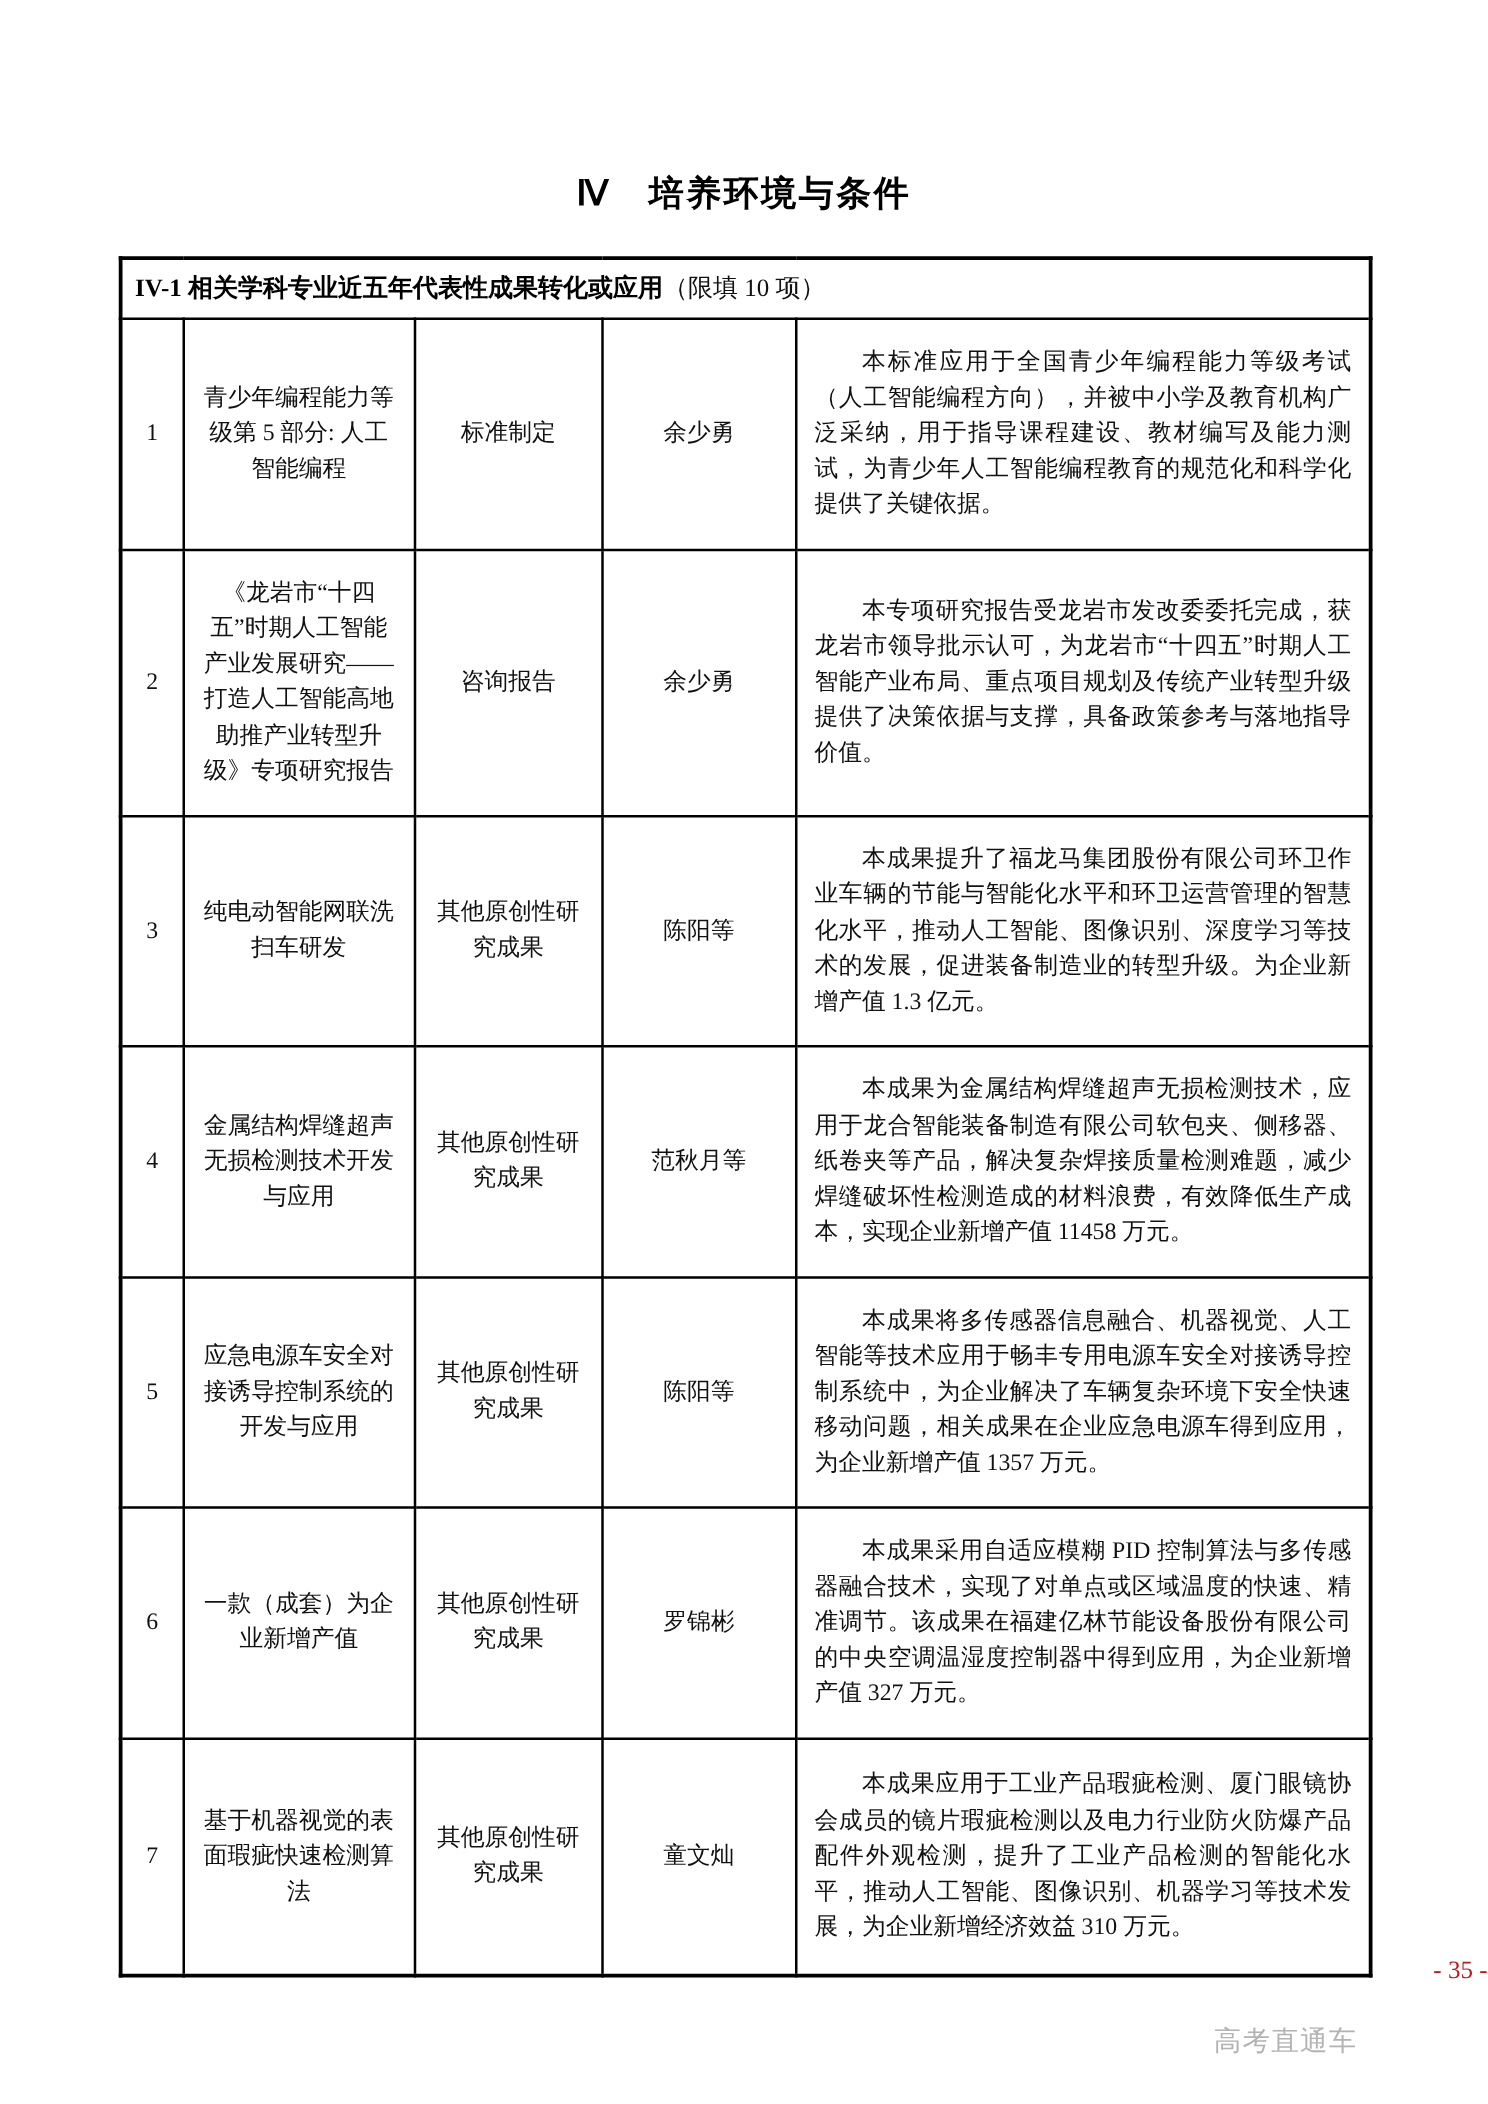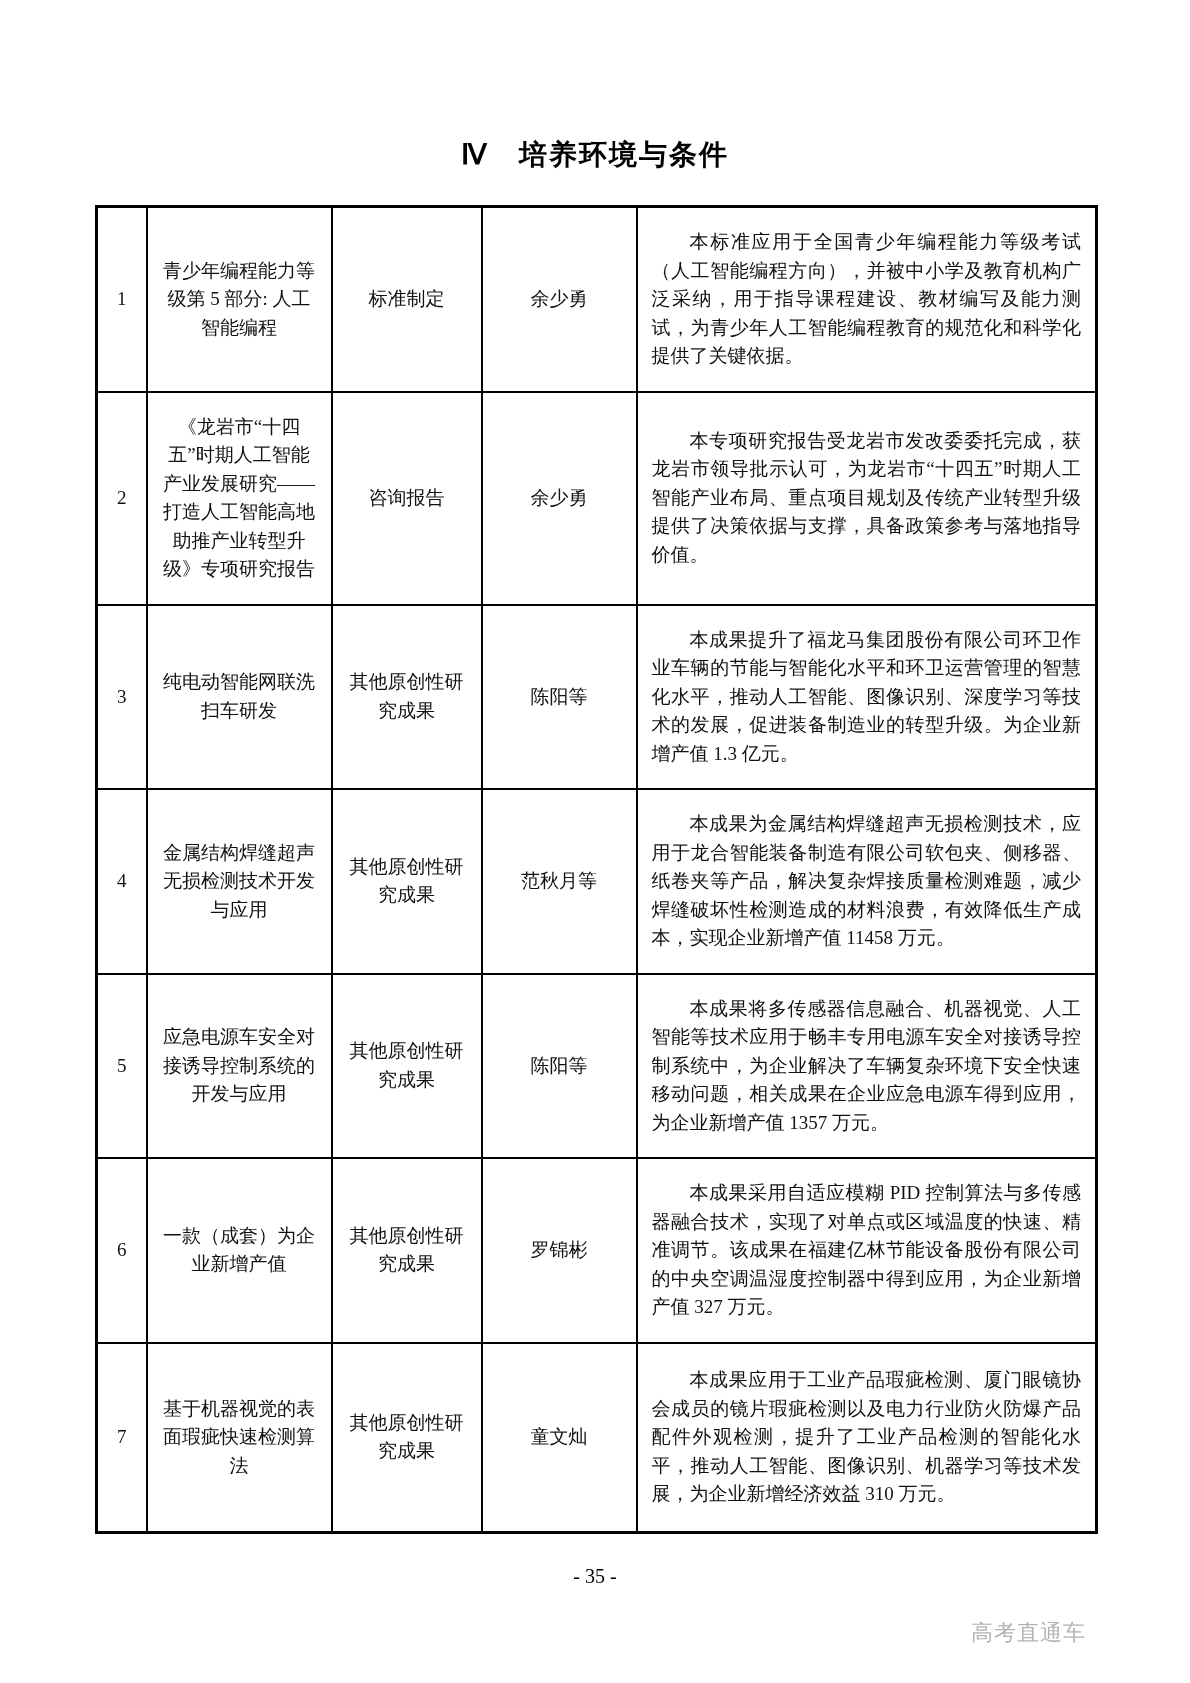--- a/index.html
+++ b/index.html
@@ -80,23 +80,23 @@
   tr.row-3 { height: 167px; }
   tr.row-4 { height: 167px; }
   tr.row-5 { height: 184px; }
   tr.row-6 { height: 167px; }
   tr.row-7 { height: 190px; }
   .page-number {
     position: absolute;
     top: 1565px;
     left: 0;
     width: 100%;
-    text-align: center;
+    text-align: right;
     font-size: 20px;
-    color: #000000;
+    color: #b91c1c;
   }
   .watermark {
     position: absolute;
     top: 1618px;
     right: 104px;
     font-family: Liberation Sans, sans-serif;
     font-size: 22px;
     color: #b3b3b3;
     letter-spacing: 1px;
   }
@@ -108,20 +108,23 @@
 
 <table class="results">
   <colgroup>
     <col style="width:50px">
     <col style="width:185px">
     <col style="width:150px">
     <col style="width:155px">
     <col style="width:460px">
   </colgroup>
   <thead>
+    <tr>
+      <th colspan="5" class="caption-cell"><span class="caption-title">IV-1 相关学科专业近五年代表性成果转化或应用</span><span class="caption-note">（限填 10 项）</span></th>
+    </tr>
   </thead>
   <tbody>
     <tr class="row-1">
       <td class="cell-no">1</td>
       <td class="cell-name">青少年编程能力等级第 5 部分: 人工智能编程</td>
       <td class="cell-type">标准制定</td>
       <td class="cell-person">余少勇</td>
       <td class="cell-detail">本标准应用于全国青少年编程能力等级考试（人工智能编程方向），并被中小学及教育机构广泛采纳，用于指导课程建设、教材编写及能力测试，为青少年人工智能编程教育的规范化和科学化提供了关键依据。</td>
     </tr>
     <tr class="row-2">

